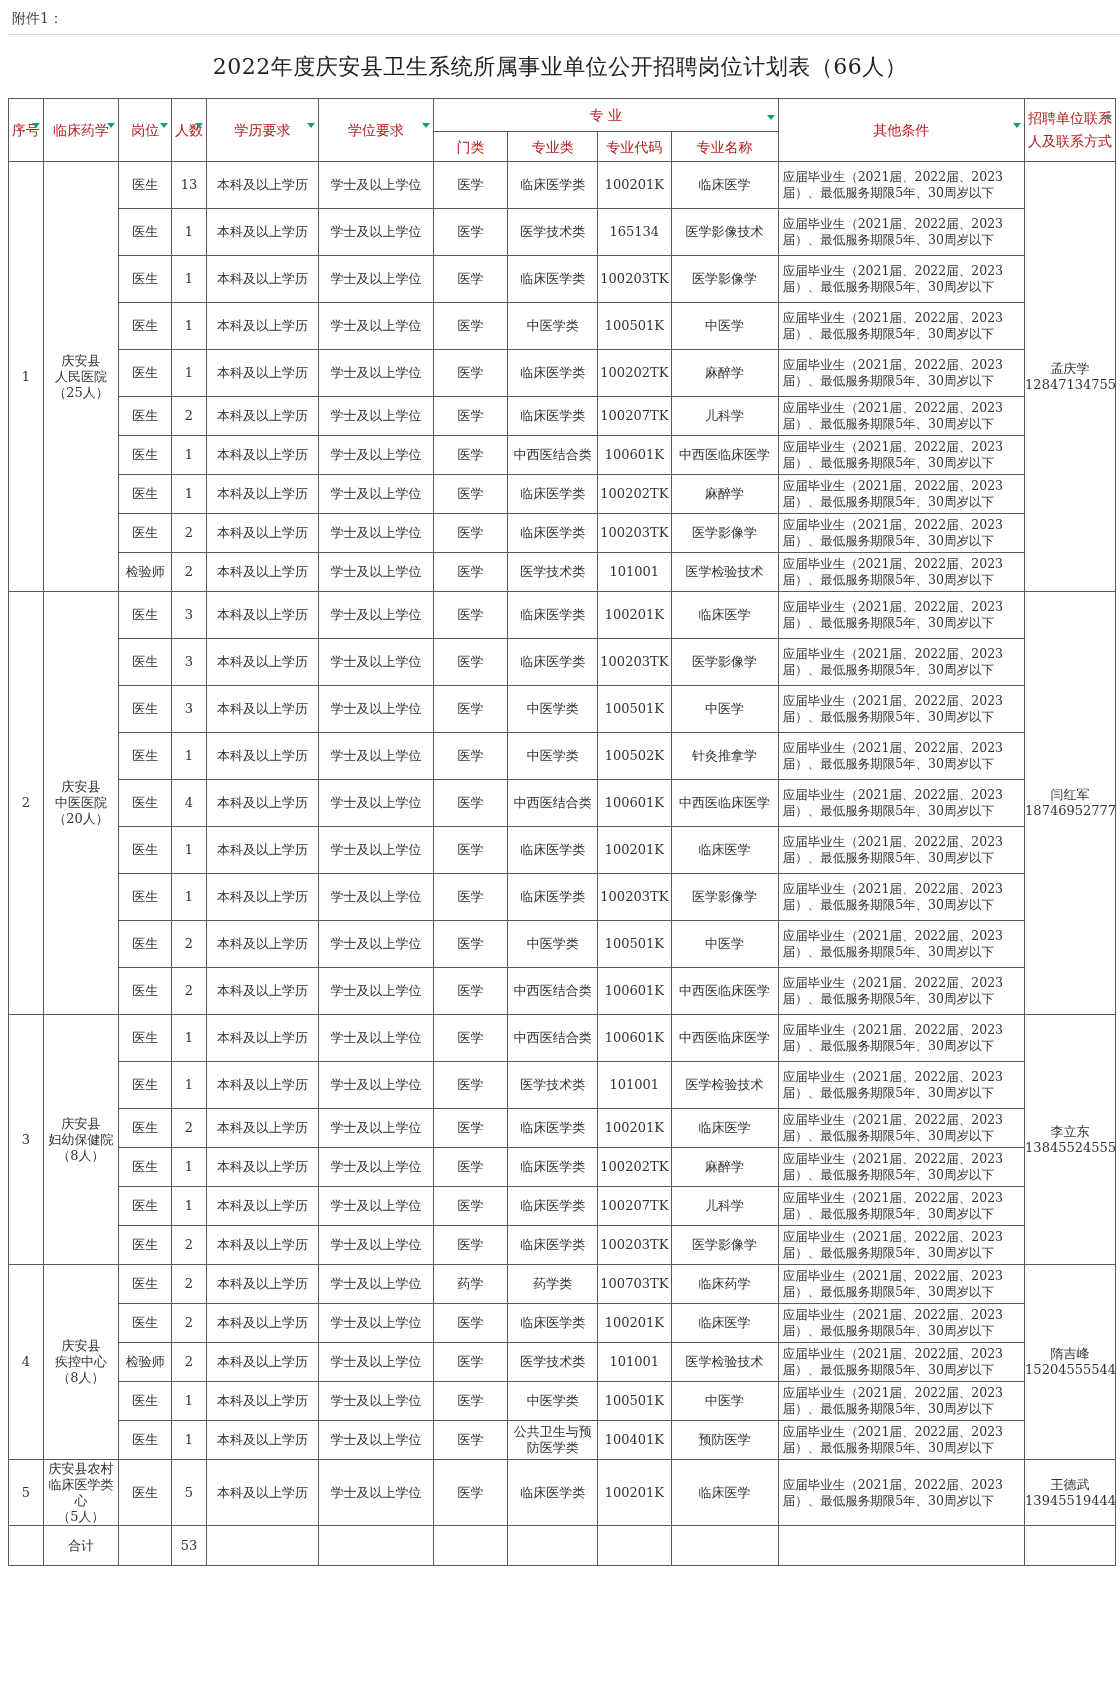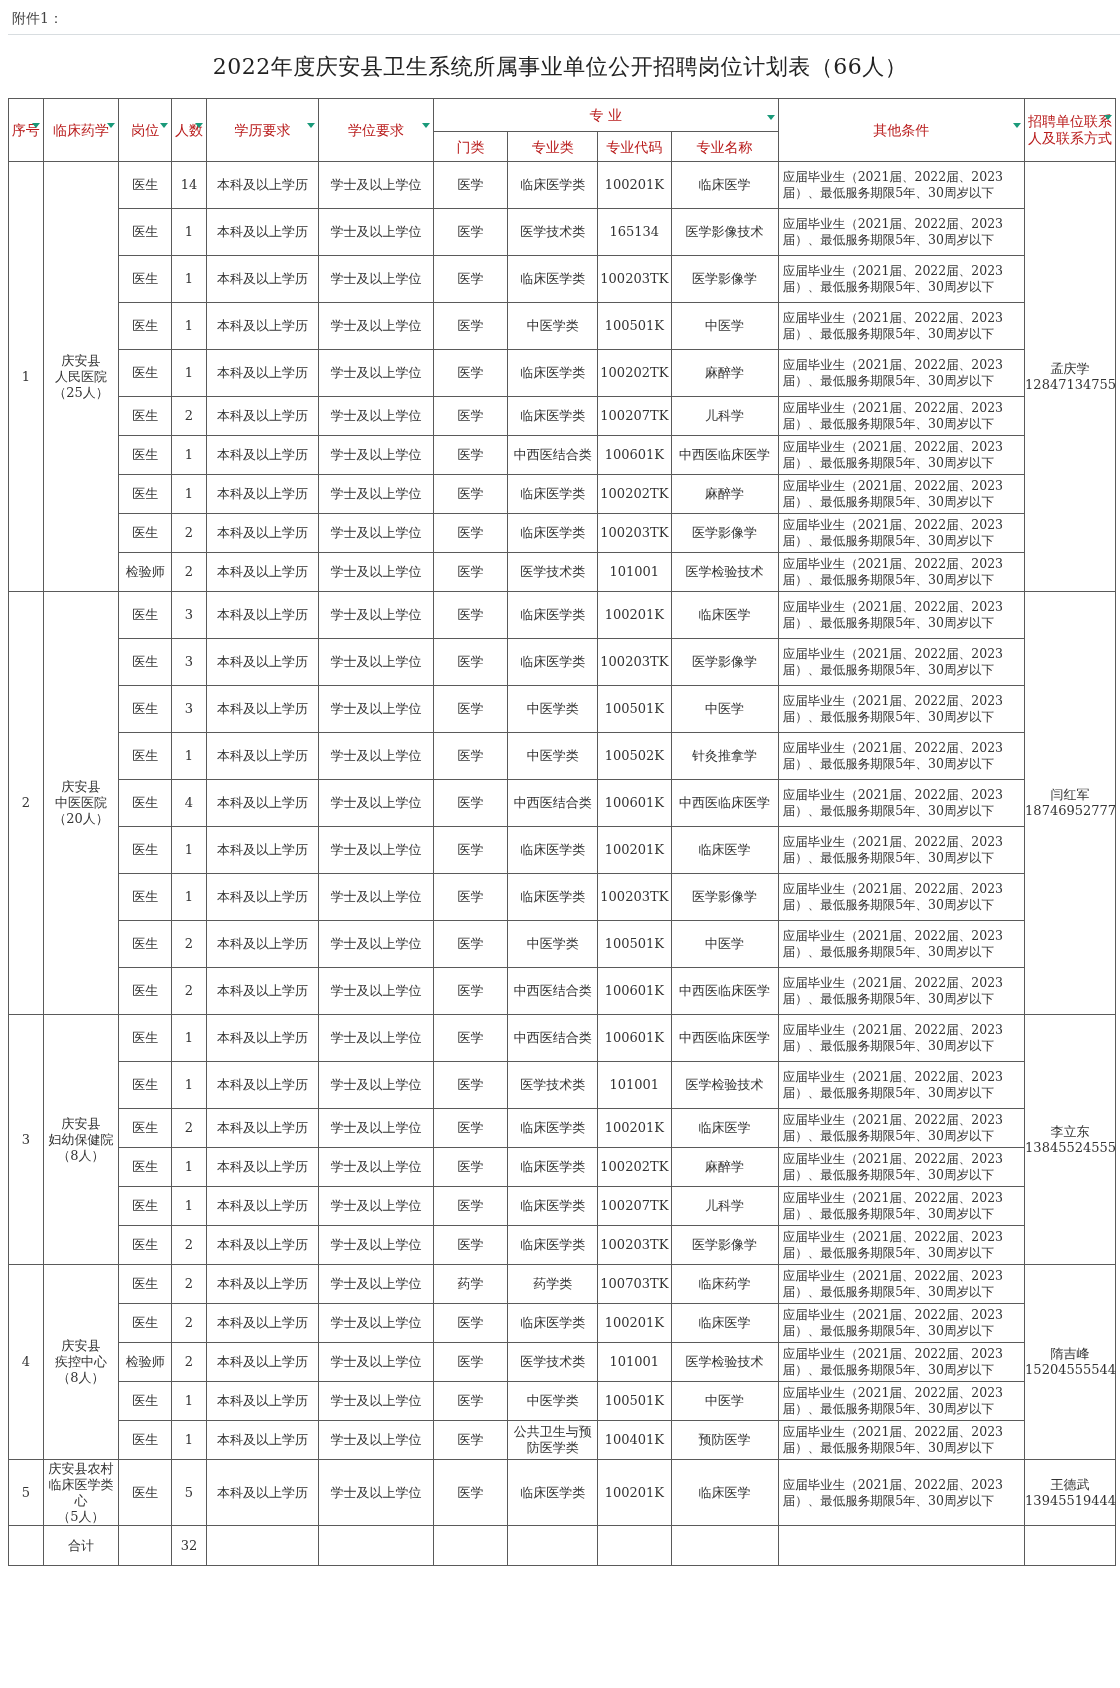--- a/index.html
+++ b/index.html
@@ -44,39 +44,39 @@
   <thead>
     <tr style="height:33px">
       <th rowspan="2"><span>序号</span><span class="tri"></span></th>
       <th rowspan="2"><span>临床药学</span><span class="tri"></span></th>
       <th rowspan="2"><span>岗位</span><span class="tri"></span></th>
       <th rowspan="2"><span>人数</span><span class="tri"></span></th>
       <th rowspan="2"><span>学历要求</span><span class="tri"></span></th>
       <th rowspan="2"><span>学位要求</span><span class="tri"></span></th>
       <th colspan="4"><span>专  业</span><span class="tri top"></span></th>
       <th rowspan="2"><span>其他条件</span><span class="tri"></span></th>
-      <th rowspan="2" style="line-height:17px"><span>招聘单位联系人及联系方式</span><span class="tri top"></span></th>
+      <th rowspan="2" style="line-height:23px"><span>招聘单位联系人及联系方式</span><span class="tri top"></span></th>
     </tr>
     <tr style="height:30px">
       <th>门类</th>
       <th>专业类</th>
       <th>专业代码</th>
       <th>专业名称</th>
     </tr>
   </thead>
   <tbody id="tbody">
       <tr style="height: 47px;">
         <td rowspan="10">1</td>
         <td rowspan="10" class="unit">
           <div>庆安县</div>
           <div>人民医院</div>
           <div>（25人）</div>
         </td>
         <td>医生</td>
-        <td>14</td>
+        <td>13</td>
         <td>本科及以上学历</td>
         <td>学士及以上学位</td>
         <td>医学</td>
         <td style="padding:0 3px">临床医学类</td>
         <td>100201K</td>
         <td>临床医学</td>
         <td class="cond">应届毕业生（2021届、2022届、2023届）、最低服务期限5年、30周岁以下</td>
         <td rowspan="10" class="contact">
           <div>孟庆学</div>
           <div>12847134755</div>
@@ -450,21 +450,21 @@
         <td class="cond">应届毕业生（2021届、2022届、2023届）、最低服务期限5年、30周岁以下</td>
         <td rowspan="1" class="contact">
           <div>王德武</div>
           <div>13945519444</div>
         </td>
       </tr>
       <tr style="height: 40px;">
         <td></td>
         <td>合计</td>
         <td></td>
-        <td>32</td>
+        <td>53</td>
         <td></td>
         <td></td>
         <td></td>
         <td></td>
         <td></td>
         <td></td>
         <td></td>
         <td></td>
       </tr>
     </tbody>

